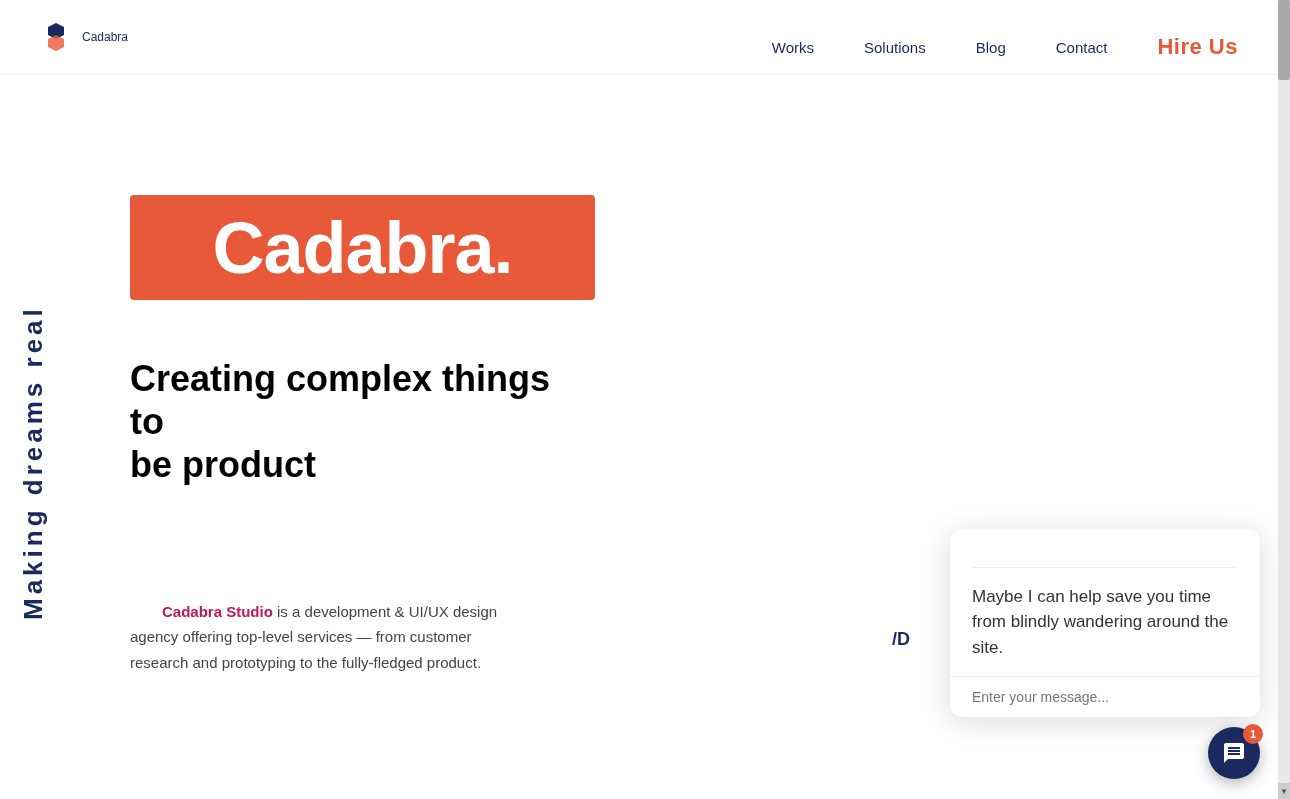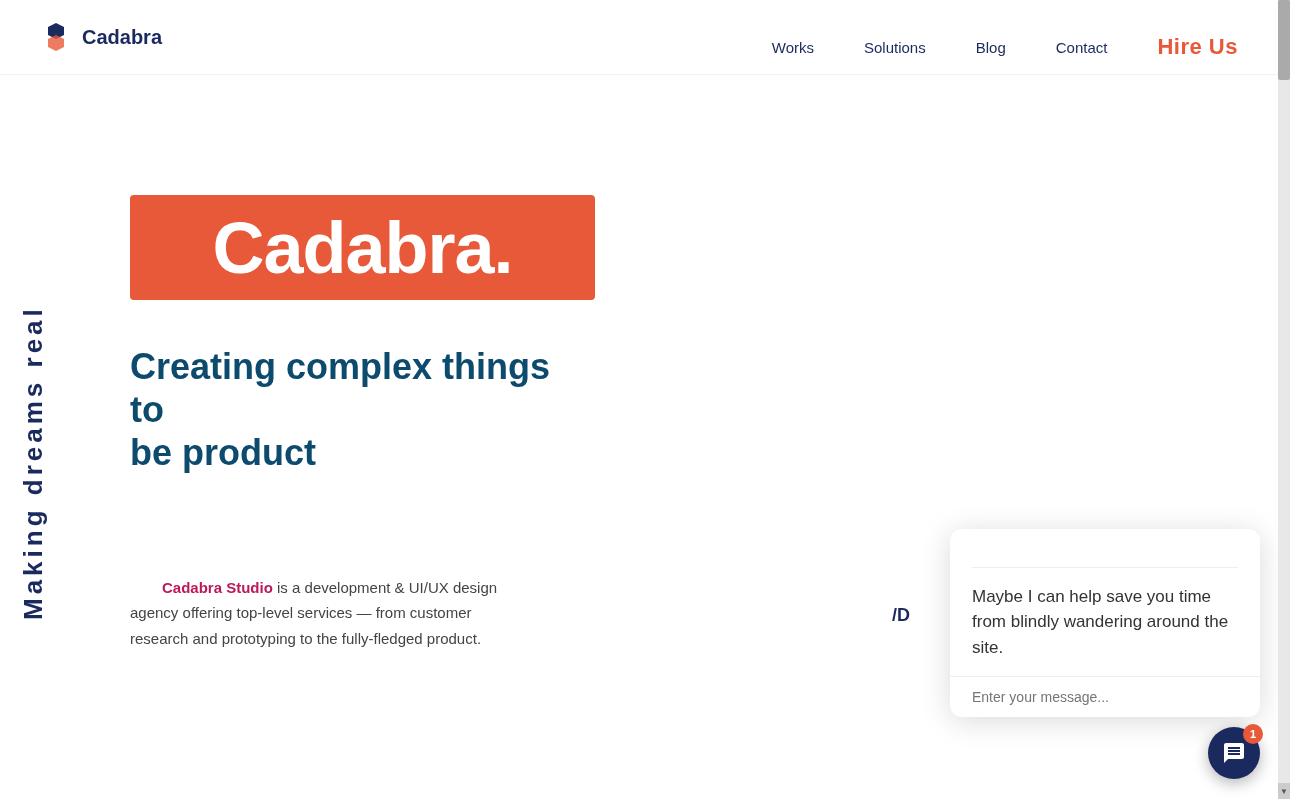--- a/index.html
+++ b/index.html
@@ -68,22 +68,22 @@
       gap: 10px;
       cursor: pointer;
     }
 
     .logo-icon {
       width: 32px;
       height: 32px;
     }
 
     .logo-text {
-      font-size: 20px;
-      font-weight: 700;
+      font-size: 12px;
+      font-weight: 400;
       color: #1a2a5e;
       text-align: center;
     }
 
     nav {
       display: flex;
       align-items: center;
       gap: 50px;
       margin-top: 20px;
     }
@@ -110,21 +110,21 @@
       padding-top: 100px;
       padding-left: 130px;
       position: relative;
     }
 
     
     .hero-section {
       margin-top: 95px;
       display: flex;
       flex-direction: column;
-      gap: 0;
+      gap: 12px;
     }
 
     .hero-brand-box {
       width: 465px;
       height: 105px;
       background: #e8593a;
       display: flex;
       align-items: center;
       justify-content: center;
       border-radius: 4px;
@@ -134,21 +134,21 @@
       font-size: 72px;
       font-weight: 800;
       color: #fff;
       letter-spacing: -1px;
     }
 
     .hero-headline {
       margin-top: 45px;
       font-size: 36px;
       font-weight: 800;
-      color: #0c4a6e;
+      color: #000000;
       line-height: 1.2;
       max-width: 460px;
     }
 
     .hero-description {
       margin-top: 100px;
       font-size: 15px;
       color: #444;
       line-height: 1.7;
       max-width: 380px;

